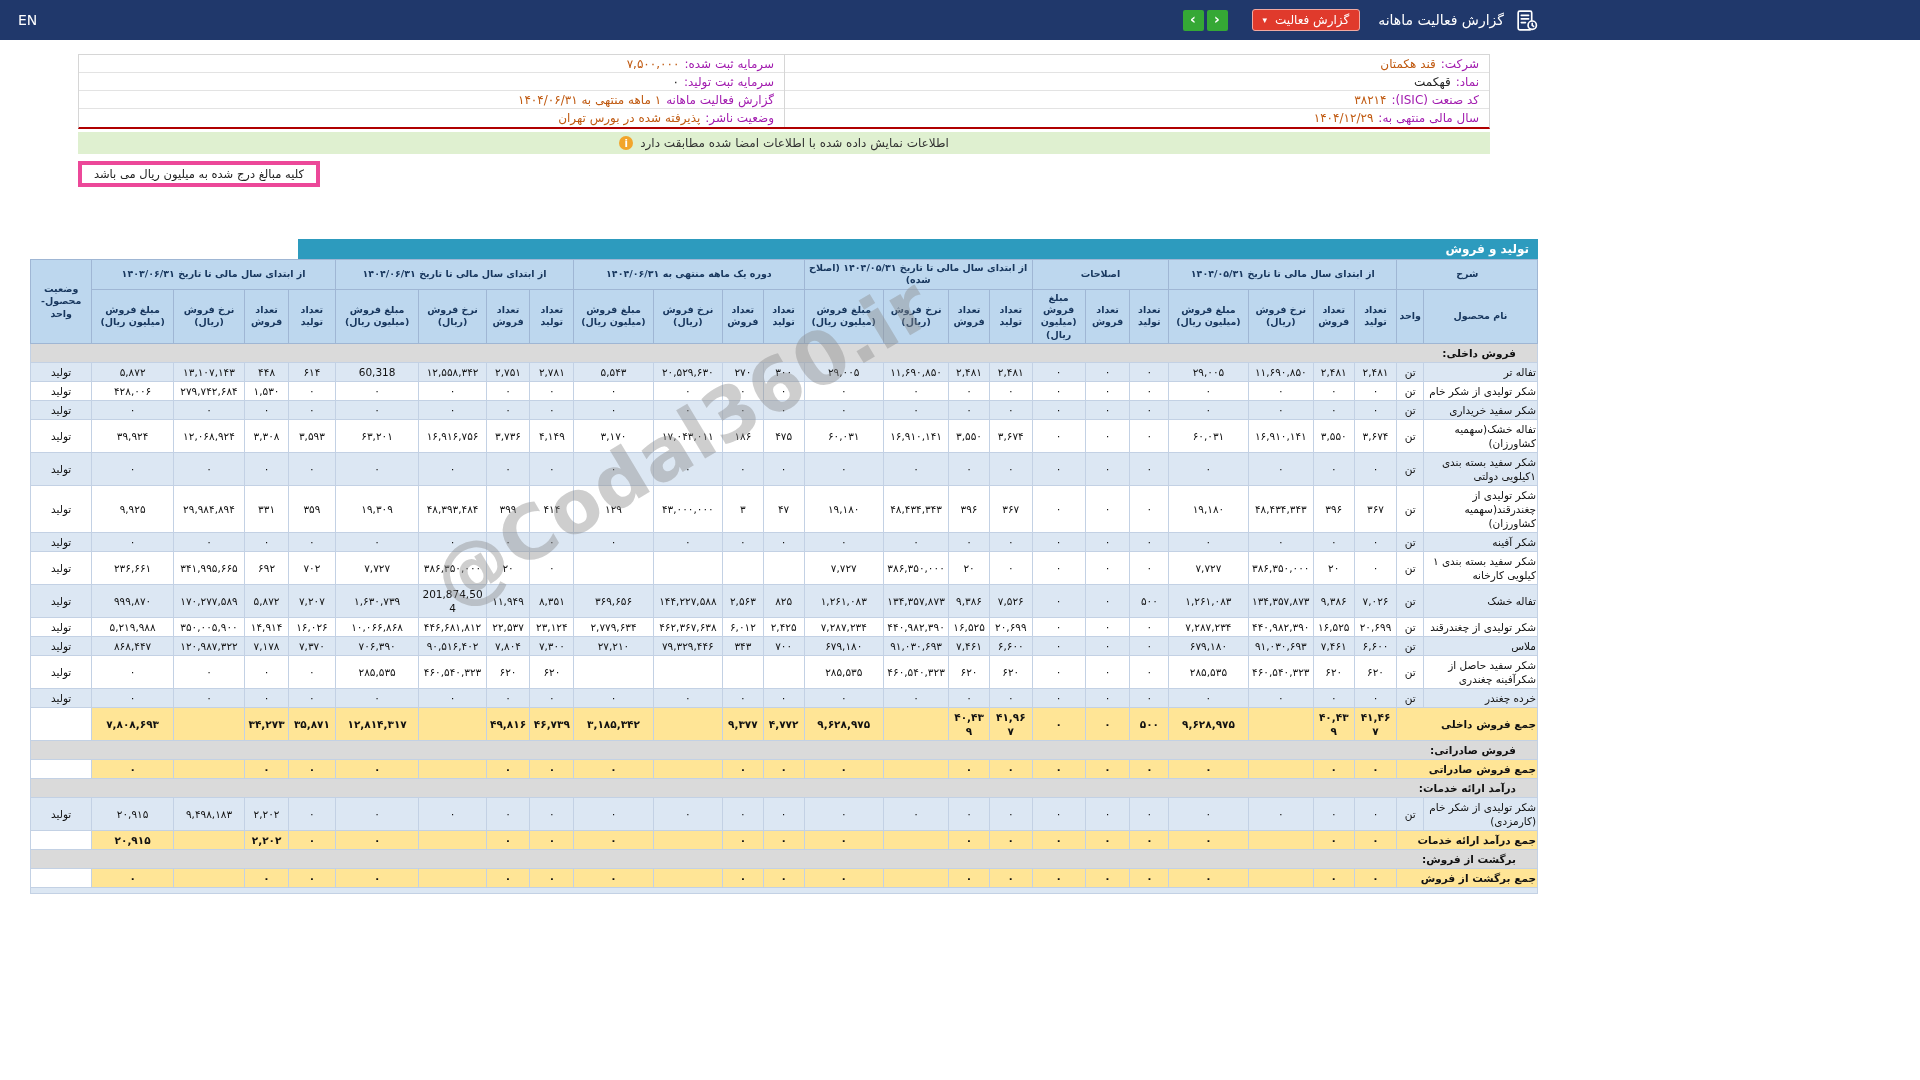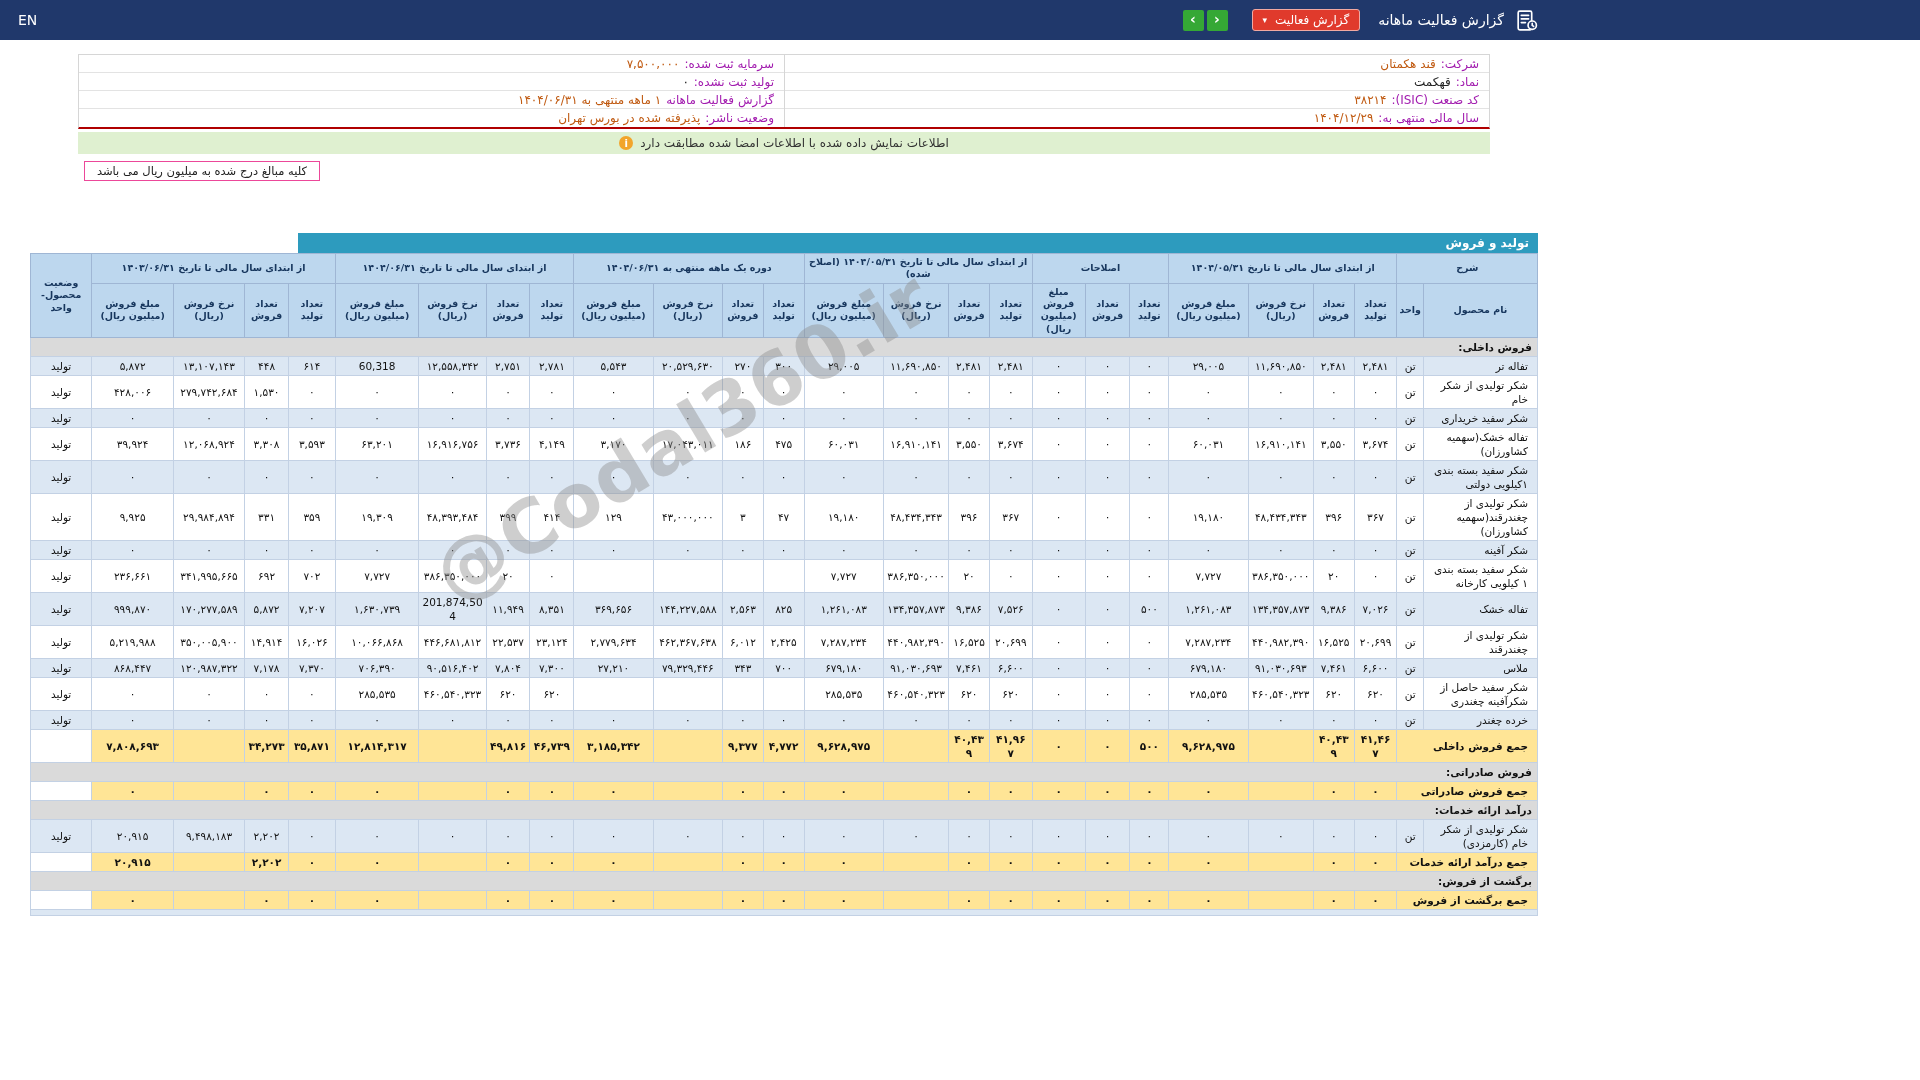--- a/index.html
+++ b/index.html
@@ -18,30 +18,30 @@
   .info{width:1412px;margin:14px 55px 0 0;border:1px solid #D6D6D6;border-bottom:2px solid var(--c-redline,#B00000);display:flex;background:#fff;}
   .info-col{width:50%;}
   .info-col.first{border-left:1px solid #D6D6D6;}
   .info-row{height:18px;display:flex;align-items:center;gap:5px;padding:0 10px;border-bottom:1px solid #E3E3E3;font-size:12px;}
   .info-col .info-row:last-child{border-bottom:none;}
   .info-label{color:#a21caf;white-space:nowrap;}
   .info-value{color:#222;white-space:nowrap;}
   .info-value.hl{color:var(--c-hl,#C05A11);}
   .notice{width:1412px;margin:3px 55px 0 0;background:var(--c-notice,#DFF0D0);height:22px;display:flex;align-items:center;justify-content:center;gap:7px;font-size:12px;color:#333;}
   .notice-icon{width:14px;height:14px;border-radius:50%;background:var(--c-notice-icon,#F2A52B);color:#fff;font-size:10px;font-weight:bold;display:flex;align-items:center;justify-content:center;flex:0 0 auto;}
-  .unit-note{width:fit-content;margin:7px 1225px 0 0;border:1px solid #ec4899;padding:2px 12px;font-size:11.5px;color:#222;background:#fff;white-space:nowrap;}
+  .unit-note{width:fit-content;margin:7px 1225px 0 0;border:4px solid #ec4899;padding:2px 12px;font-size:11.5px;color:#222;background:#fff;white-space:nowrap;}
   .section-bar{width:1240px;margin:52px 7px 0 0;background:var(--c-bar,#2D9BBE);color:#fff;font-weight:bold;font-size:12px;padding:3px 9px;}
   .table-note{width:1508px;margin:0 7px 0 0;font-weight:bold;font-size:12px;color:#000;padding:5px 6px 28px 0;}
   .table-wrap{position:relative;width:1508px;margin:0 7px 0 0;}
   table{border-collapse:collapse;table-layout:fixed;width:1508px;direction:rtl;}
   th{background:var(--c-th,#BDD7EE);color:var(--c-thtext,#17365D);font-size:9.5px;font-weight:bold;border:1px solid #9FB6D4;padding:2px 2px;line-height:1.3;word-wrap:break-word;}
   td{border:1px solid #C3D1E4;font-size:10.5px;padding:2px 3px;text-align:center;line-height:14px;color:#111;word-wrap:break-word;background:#fff;}
-  td.name{text-align:right;padding-right:9px;}
+  td.name{text-align:right;padding-right:1px;}
   tr.shade td{background:var(--c-shade,#DCE7F3);}
-  tr.sec td{background:var(--c-sec,#DADADA);font-weight:bold;text-align:right;font-size:10.5px;padding-right:5px;}
+  tr.sec td{background:var(--c-sec,#DADADA);font-weight:bold;text-align:right;font-size:10.5px;padding-right:21px;}
   tr.sum td{background:var(--c-sum,#FFE596);font-weight:bold;}
   tr.sum td.status{background:#fff;}
   tr.partial td{height:6px;background:var(--c-shade,#DCE7F3);padding:0;line-height:0;}
   .watermark{position:absolute;left:370px;top:140px;transform:rotate(-31deg);font-size:74px;font-weight:bold;color:var(--c-wm,#8C8C8C);opacity:.42;direction:ltr;pointer-events:none;white-space:nowrap;z-index:3;letter-spacing:1px;}
 </style>
 </head>
 <body>
 
 <div class="topbar">
   <div class="topbar-inner">
@@ -90,21 +90,21 @@
           <span class="info-label">سال مالی منتهی به:</span>
           <span class="info-value hl">۱۴۰۴/۱۲/۲۹</span>
         </div>
       </div>
     <div class="info-col" id="info-col-left">
         <div class="info-row">
           <span class="info-label">سرمایه ثبت شده:</span>
           <span class="info-value hl">۷,۵۰۰,۰۰۰</span>
         </div>
         <div class="info-row">
-          <span class="info-label">تولید ثبت نشده:</span>
+          <span class="info-label">سرمایه ثبت تولید:</span>
           <span class="info-value">۰</span>
         </div>
         <div class="info-row">
           <span class="info-label">گزارش فعالیت ماهانه</span>
           <span class="info-value hl">۱ ماهه منتهی به ۱۴۰۴/۰۶/۳۱</span>
         </div>
         <div class="info-row">
           <span class="info-label">وضعیت ناشر:</span>
           <span class="info-value hl">پذیرفته شده در بورس تهران</span>
         </div>

